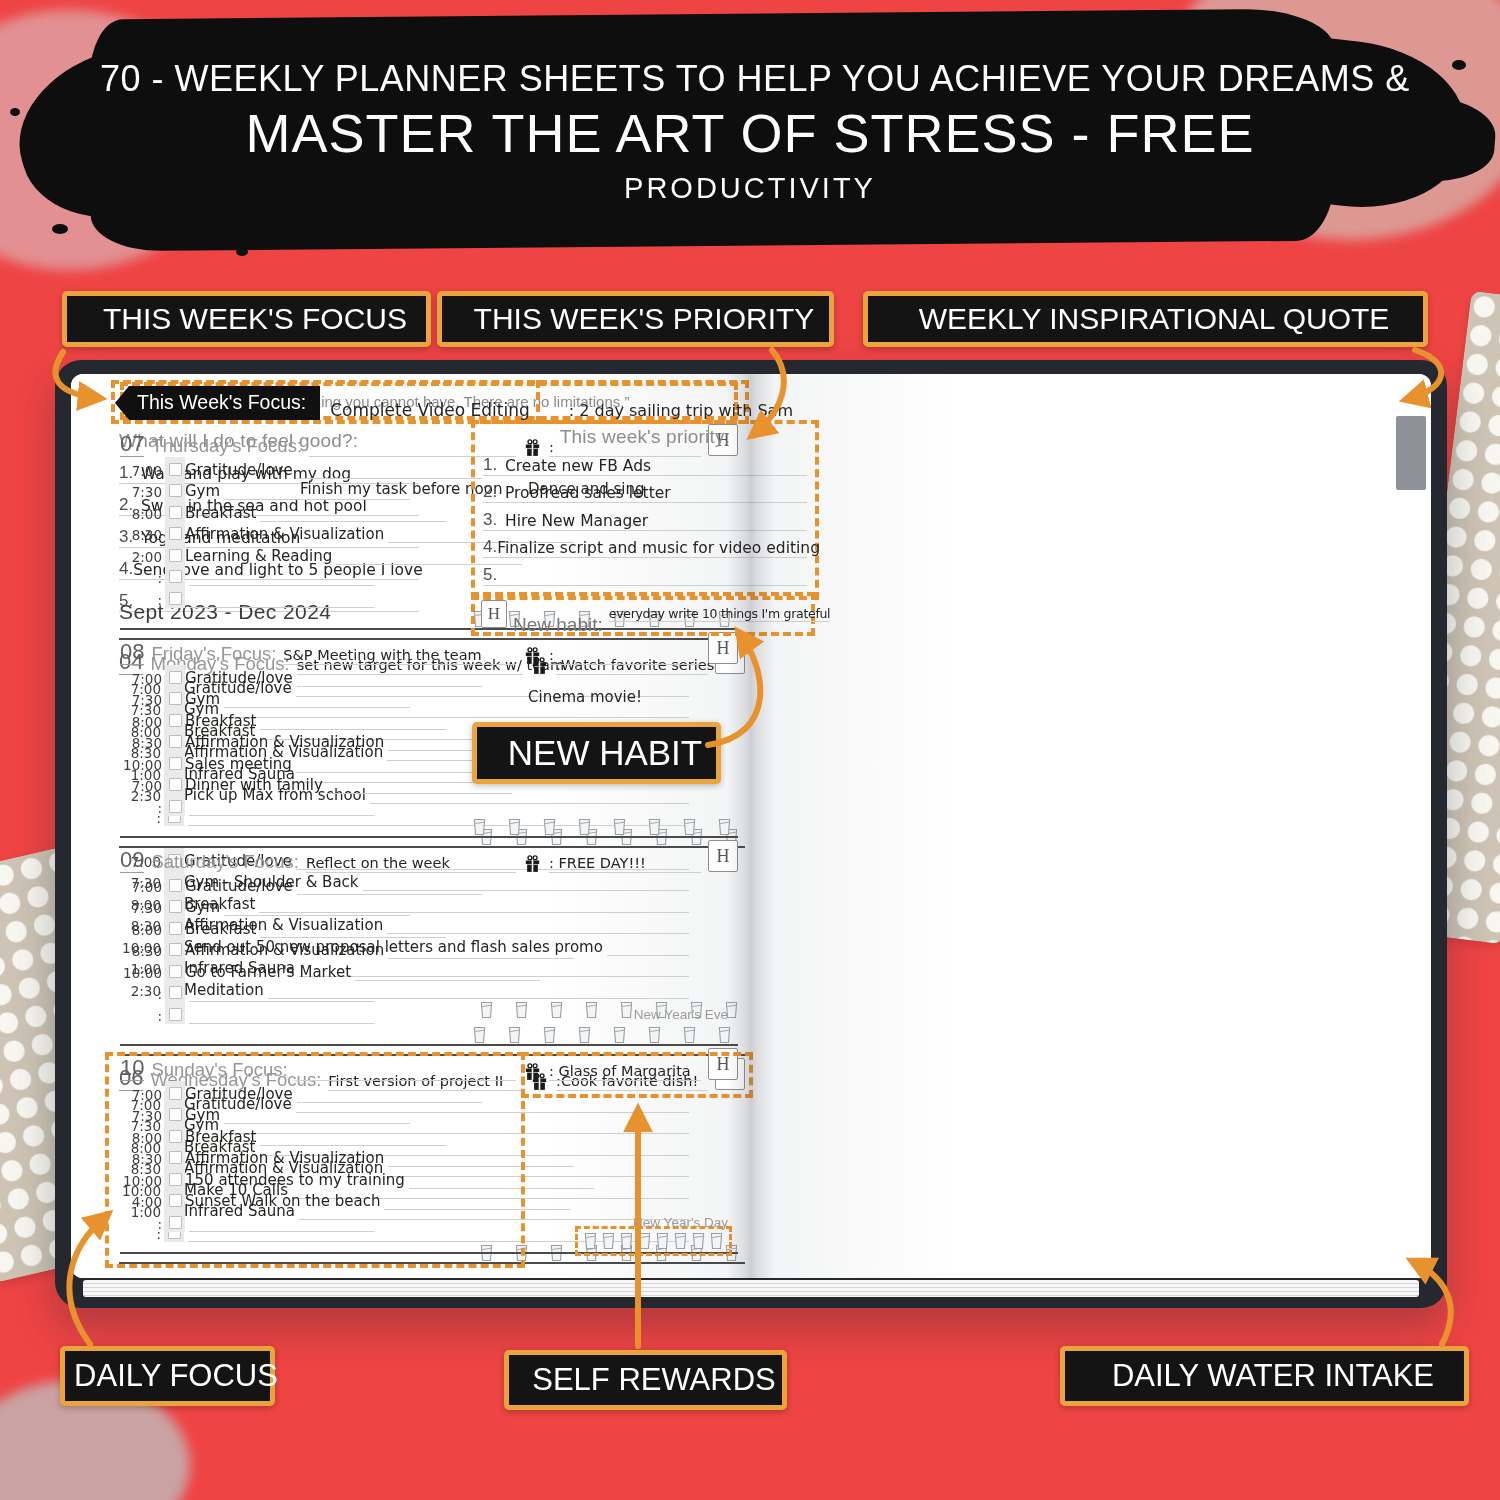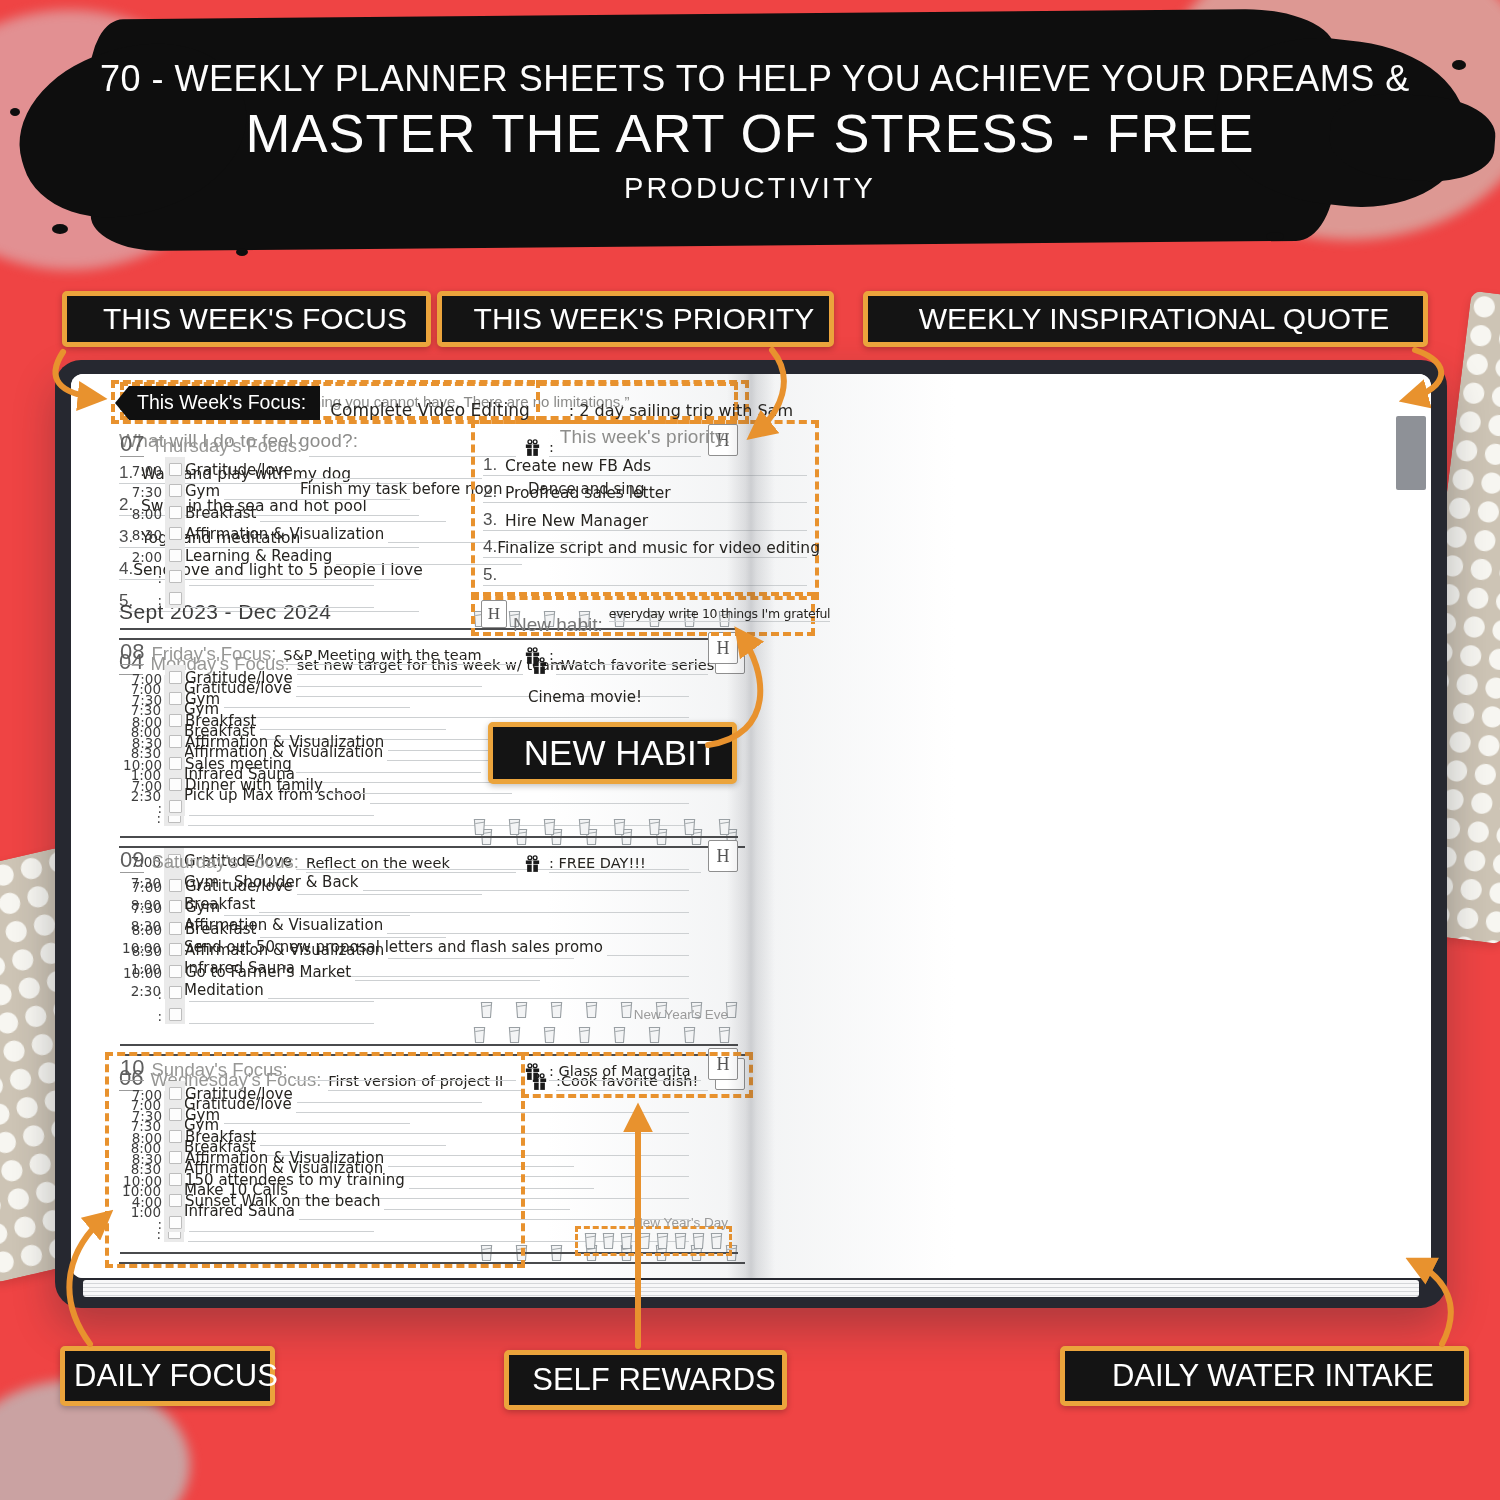--- a/index.html
+++ b/index.html
@@ -30,21 +30,21 @@
   .banner-line{position:absolute;left:100px;width:1300px;text-align:center;color:#fdfdfd;white-space:nowrap;}
   .banner-line.l1{top:58px;font-size:36px;letter-spacing:.5px;}
   .banner-line.l2{top:102px;font-size:54px;letter-spacing:1px;}
   .banner-line.l3{top:172px;font-size:29px;letter-spacing:3px;}
 
   
   .badge{position:absolute;background:#141414;border:5px solid #eba43c;border-radius:5px;display:flex;align-items:center;justify-content:center;color:#fff;white-space:nowrap;box-shadow:0 2px 6px rgba(0,0,0,.25);z-index:30;padding-left:17px;}
   .badge.focus{left:62px;top:291px;width:342px;height:46px;font-size:30px;}
   .badge.priority{left:437px;top:291px;width:370px;height:46px;font-size:30px;}
   .badge.quote{left:863px;top:291px;width:538px;height:46px;font-size:30px;}
-  .badge.newhabit{left:488px;top:722px;width:222px;height:52px;font-size:35px;}
+  .badge.newhabit{left:472px;top:722px;width:222px;height:52px;font-size:35px;}
   .badge.dfocus{left:60px;top:1346px;width:188px;height:50px;font-size:31px;}
   .badge.srewards{left:504px;top:1350px;width:256px;height:50px;font-size:31px;}
   .badge.dwater{left:1060px;top:1346px;width:382px;height:50px;font-size:31px;}
 
   
   .book{position:absolute;left:55px;top:360px;width:1392px;height:948px;background:#262830;border-radius:26px;box-shadow:0 20px 42px rgba(30,34,44,.30);}
   .stack{position:absolute;left:28px;right:28px;bottom:11px;height:17px;border-radius:3px;background:repeating-linear-gradient(180deg,#f7f7f8 0 3px,#d4d6d9 3px 4px);}
   .pages{position:absolute;left:16px;top:14px;right:16px;bottom:30px;background:#fbfbfc;border-radius:12px;}
   .pages::before{content:'';position:absolute;left:calc(50% - 24px);top:0;width:48px;height:100%;z-index:5;pointer-events:none;background:linear-gradient(90deg,rgba(0,0,0,0),rgba(55,58,70,.12) 38%,rgba(55,58,70,.20) 50%,rgba(55,58,70,.12) 62%,rgba(0,0,0,0));}
   .half{position:absolute;top:0;height:100%;width:50%;}

